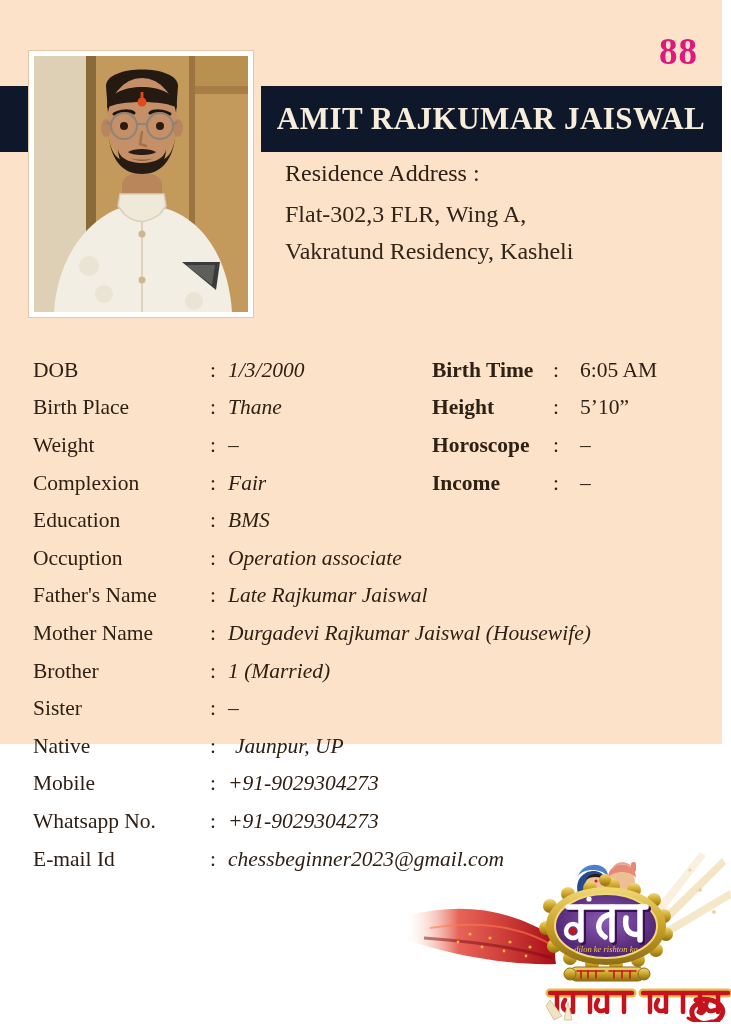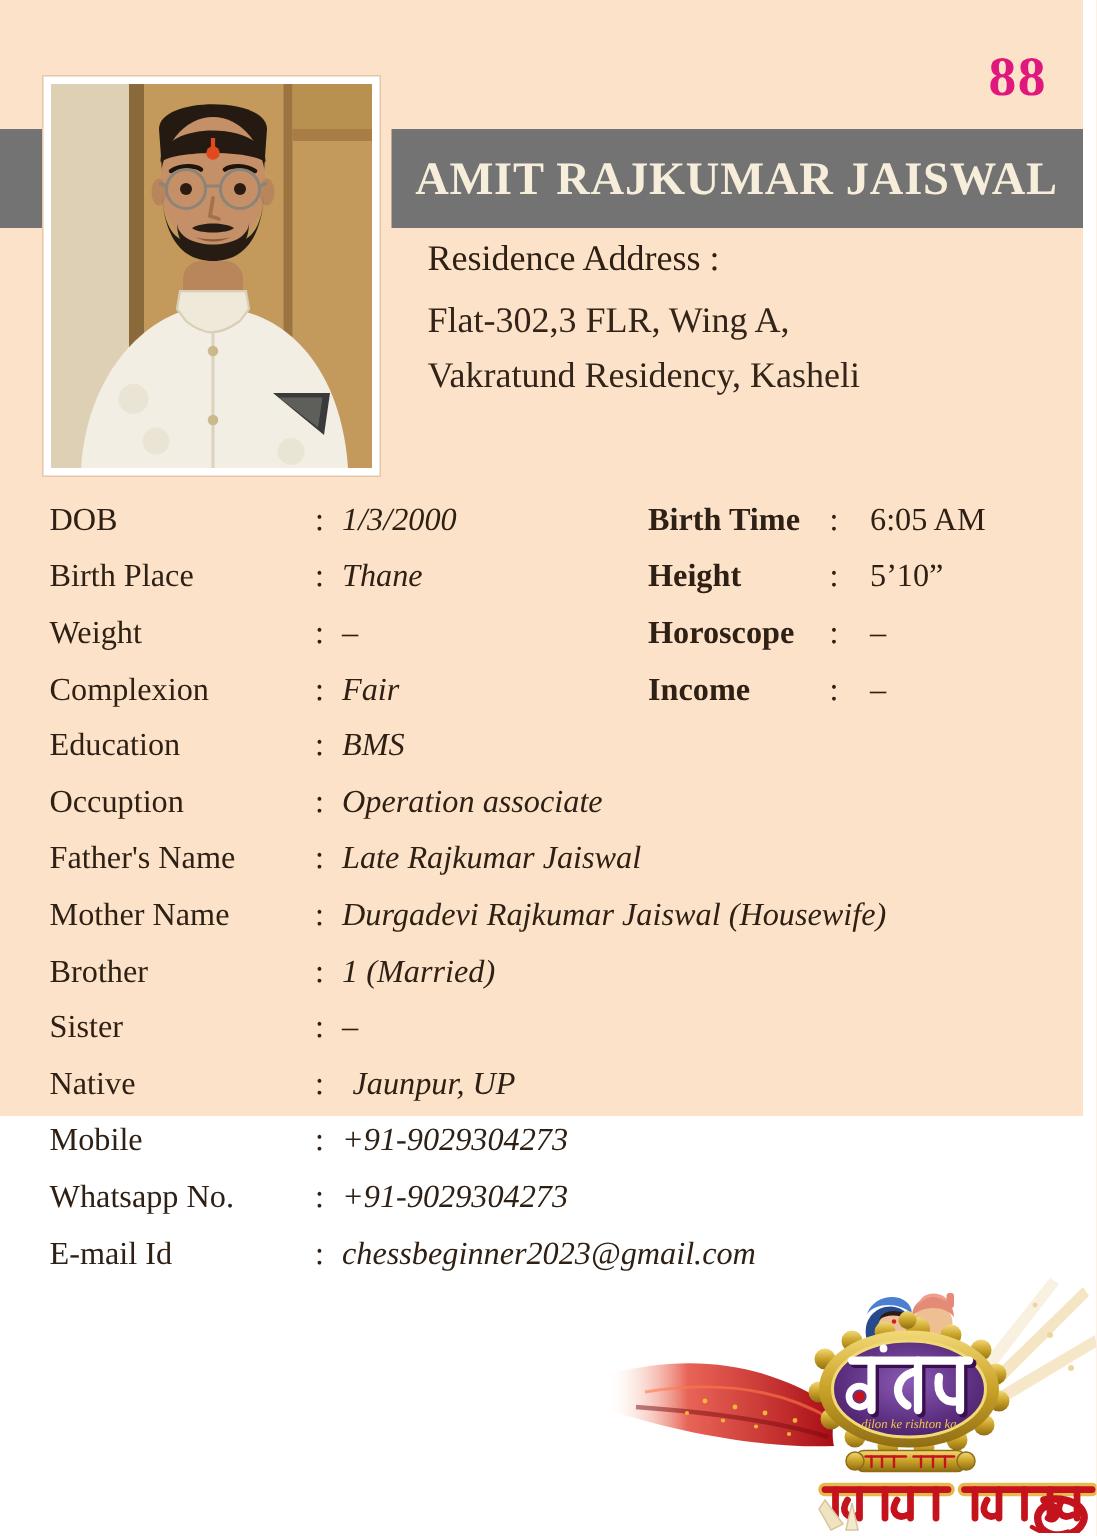--- a/index.html
+++ b/index.html
@@ -11,21 +11,21 @@
   .content{
     position:absolute;left:0;top:0;width:722px;height:744px;
     background:#fce2c8;
   }
   .profile-number{
     position:absolute;top:30px;right:24px;
     font-size:37px;font-weight:bold;color:#e0187d;letter-spacing:1px;
   }
   .banner{
     position:absolute;left:0;top:86px;width:722px;height:66px;
-    background:#737373;z-index:1;
+    background:#0f172a;z-index:1;
     display:flex;align-items:center;
   }
   .banner-name{
     position:absolute;left:260px;width:462px;text-align:center;
     color:#f6edda;font-size:31px;font-weight:bold;letter-spacing:.5px;
     white-space:nowrap;
   }
   .photo-frame{
     position:absolute;left:28px;top:50px;width:226px;height:268px;
     background:#fff;border:1px solid #e4c7a8;box-sizing:border-box;
@@ -33,21 +33,21 @@
     box-shadow:7px 0 0 0 #fce2c8;
   }
   .photo-frame svg{display:block;}
   .address{
     position:absolute;left:285px;top:160px;width:430px;z-index:0;
     color:#33241a;
   }
   .addr-title{font-size:24px;font-weight:normal;color:#2e2014;margin-bottom:9px;}
   .addr-line{font-size:24px;line-height:37px;}
   .details{
-    position:absolute;left:33px;top:328px;width:689px;z-index:0;
+    position:absolute;left:33px;top:351px;width:689px;z-index:0;
     color:#2e2014;font-size:21.5px;
   }
   .row{position:relative;height:37.6px;}
   .row span{position:absolute;top:50%;transform:translateY(-50%);white-space:nowrap;}
   .lbl{left:0;}
   .c1{left:177px;}
   .val{left:195px;font-style:italic;}
   .lbl2{left:399px;font-weight:bold;}
   .c2{left:520px;}
   .val2{left:547px;}

